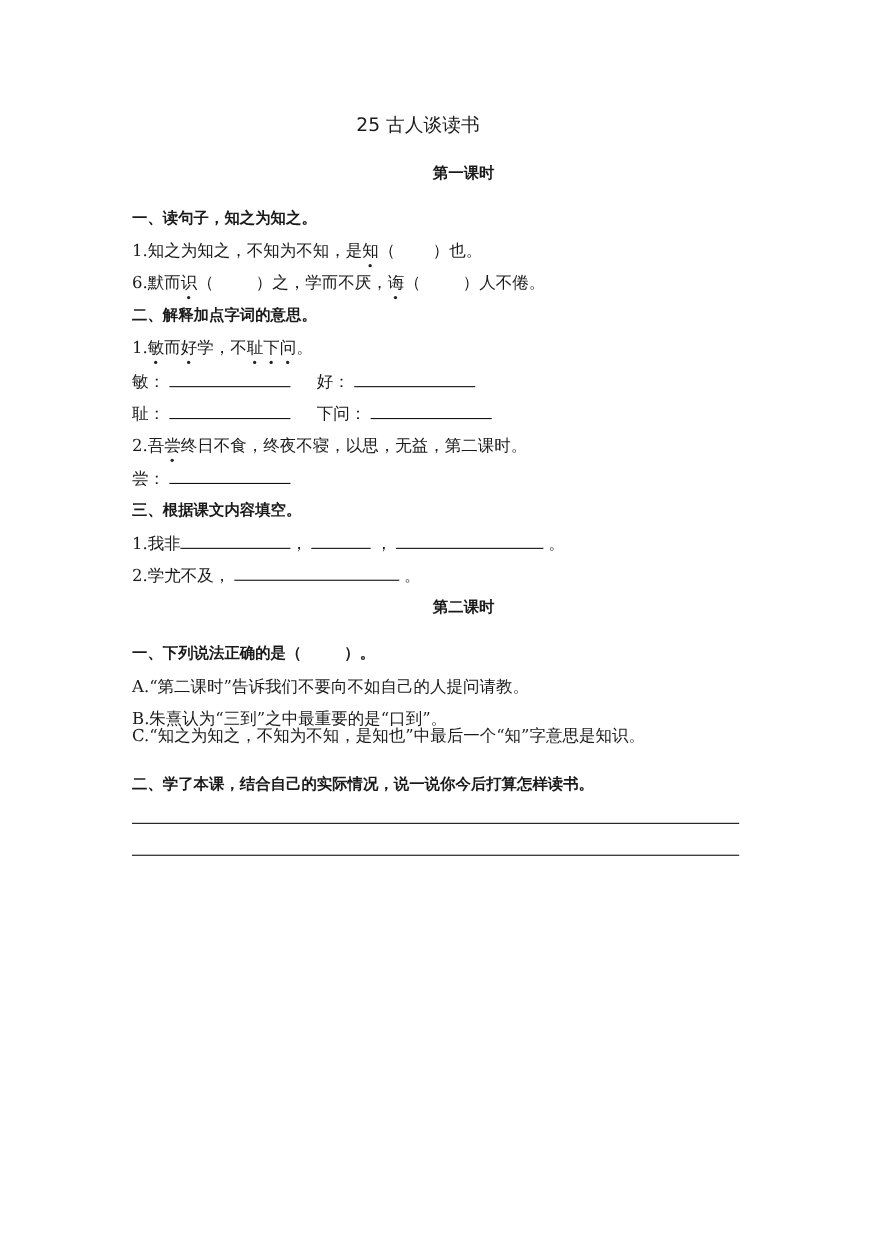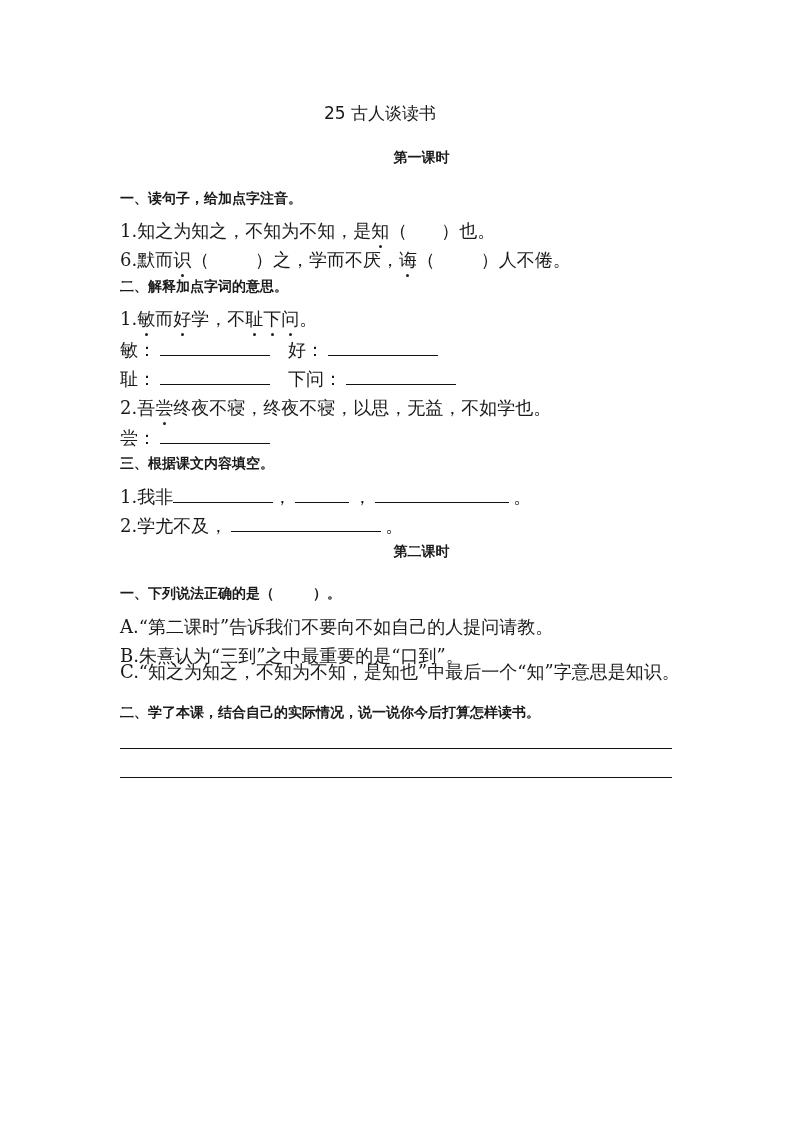--- a/index.html
+++ b/index.html
@@ -5,37 +5,37 @@
   html, body { margin: 0; padding: 0; background: #ffffff; }
   body { width: 793px; height: 1122px; position: relative; overflow: hidden;
          font-family: "DejaVu Serif", "Liberation Serif", serif; color: #1a1a1a; }
   .abs { position: absolute; white-space: nowrap; }
   .title { left: 0; width: 760px; text-align: center; top: 102px; font-size: 17px;
            font-family: "DejaVu Sans", "Liberation Sans", sans-serif; }
   .lesson { left: 0; width: 793px; text-align: center; font-size: 14px; font-weight: bold;
             font-family: "DejaVu Sans", "Liberation Sans", sans-serif; margin-left: 25px; }
   .heading { left: 120px; font-size: 14px; font-weight: bold;
              font-family: "DejaVu Sans", "Liberation Sans", sans-serif; }
-  .line { left: 120px; font-size: 18px; }
+  .line { left: 120px; font-size: 15px; }
   .dot { position: relative; display: inline-block; }
   .dot::after { content: ""; position: absolute; left: 50%; bottom: -5px; width: 3px; height: 3px;
                 margin-left: -1.5px; background: #222; border-radius: 50%; }
   .blank { display: inline-block; border-bottom: 1px solid #111; height: 1px; vertical-align: baseline;
            margin: 0 4px; }
   .rule { position: absolute; left: 120px; width: 552px; height: 0; border-top: 1px solid #111; }
   .paren { display: inline-block; width: 34px; }
 </style>
 </head>
 <body>
 
 <div class="abs title">25 古人谈读书</div>
 
 <div class="abs lesson" style="top:149px">第一课时</div>
 
-<div class="abs heading" style="top:190px">一、读句子，给加点字注音。</div>
+<div class="abs heading" style="top:190px">一、读句子，知之为知之。</div>
 
 <div class="abs line" style="top:219px">
   <span>1.知之为知之，不知为不知，是</span><span class="dot">知</span><span>（</span><span class="paren"></span><span>）</span><span>也。</span>
 </div>
 
 <div class="abs line" style="top:248px">
   <span>6.默而</span><span class="dot">识</span><span style="white-space:pre">（        ）之，学而不厌，</span><span class="dot">诲</span><span style="white-space:pre">（        ）人不倦。</span>
 </div>
 
 <div class="abs heading" style="top:278px">二、解释加点字词的意思。</div>
@@ -52,21 +52,21 @@
 </div>
 
 <div class="abs line" style="top:367px">
   <span>耻：</span><span class="blank" style="width:110px"></span>
 </div>
 <div class="abs line" style="top:367px; left:288px">
   <span>下问：</span><span class="blank" style="width:110px"></span>
 </div>
 
 <div class="abs line" style="top:396px">
-  <span>2.吾</span><span class="dot">尝</span><span>终夜不寝，终夜不寝，以思，无益，不如学也。</span>
+  <span>2.吾</span><span class="dot">尝</span><span>终日不食，终夜不寝，以思，无益，第二课时。</span>
 </div>
 
 <div class="abs line" style="top:426px">
   <span>尝：</span><span class="blank" style="width:110px"></span>
 </div>
 
 <div class="abs heading" style="top:455px">三、根据课文内容填空。</div>
 
 <div class="abs line" style="top:485px">
   <span>1.我非</span><span class="blank" style="width:100px;margin:0"></span><span>，</span><span class="blank" style="width:54px"></span><span>，</span><span class="blank" style="width:134px"></span><span>。</span>

